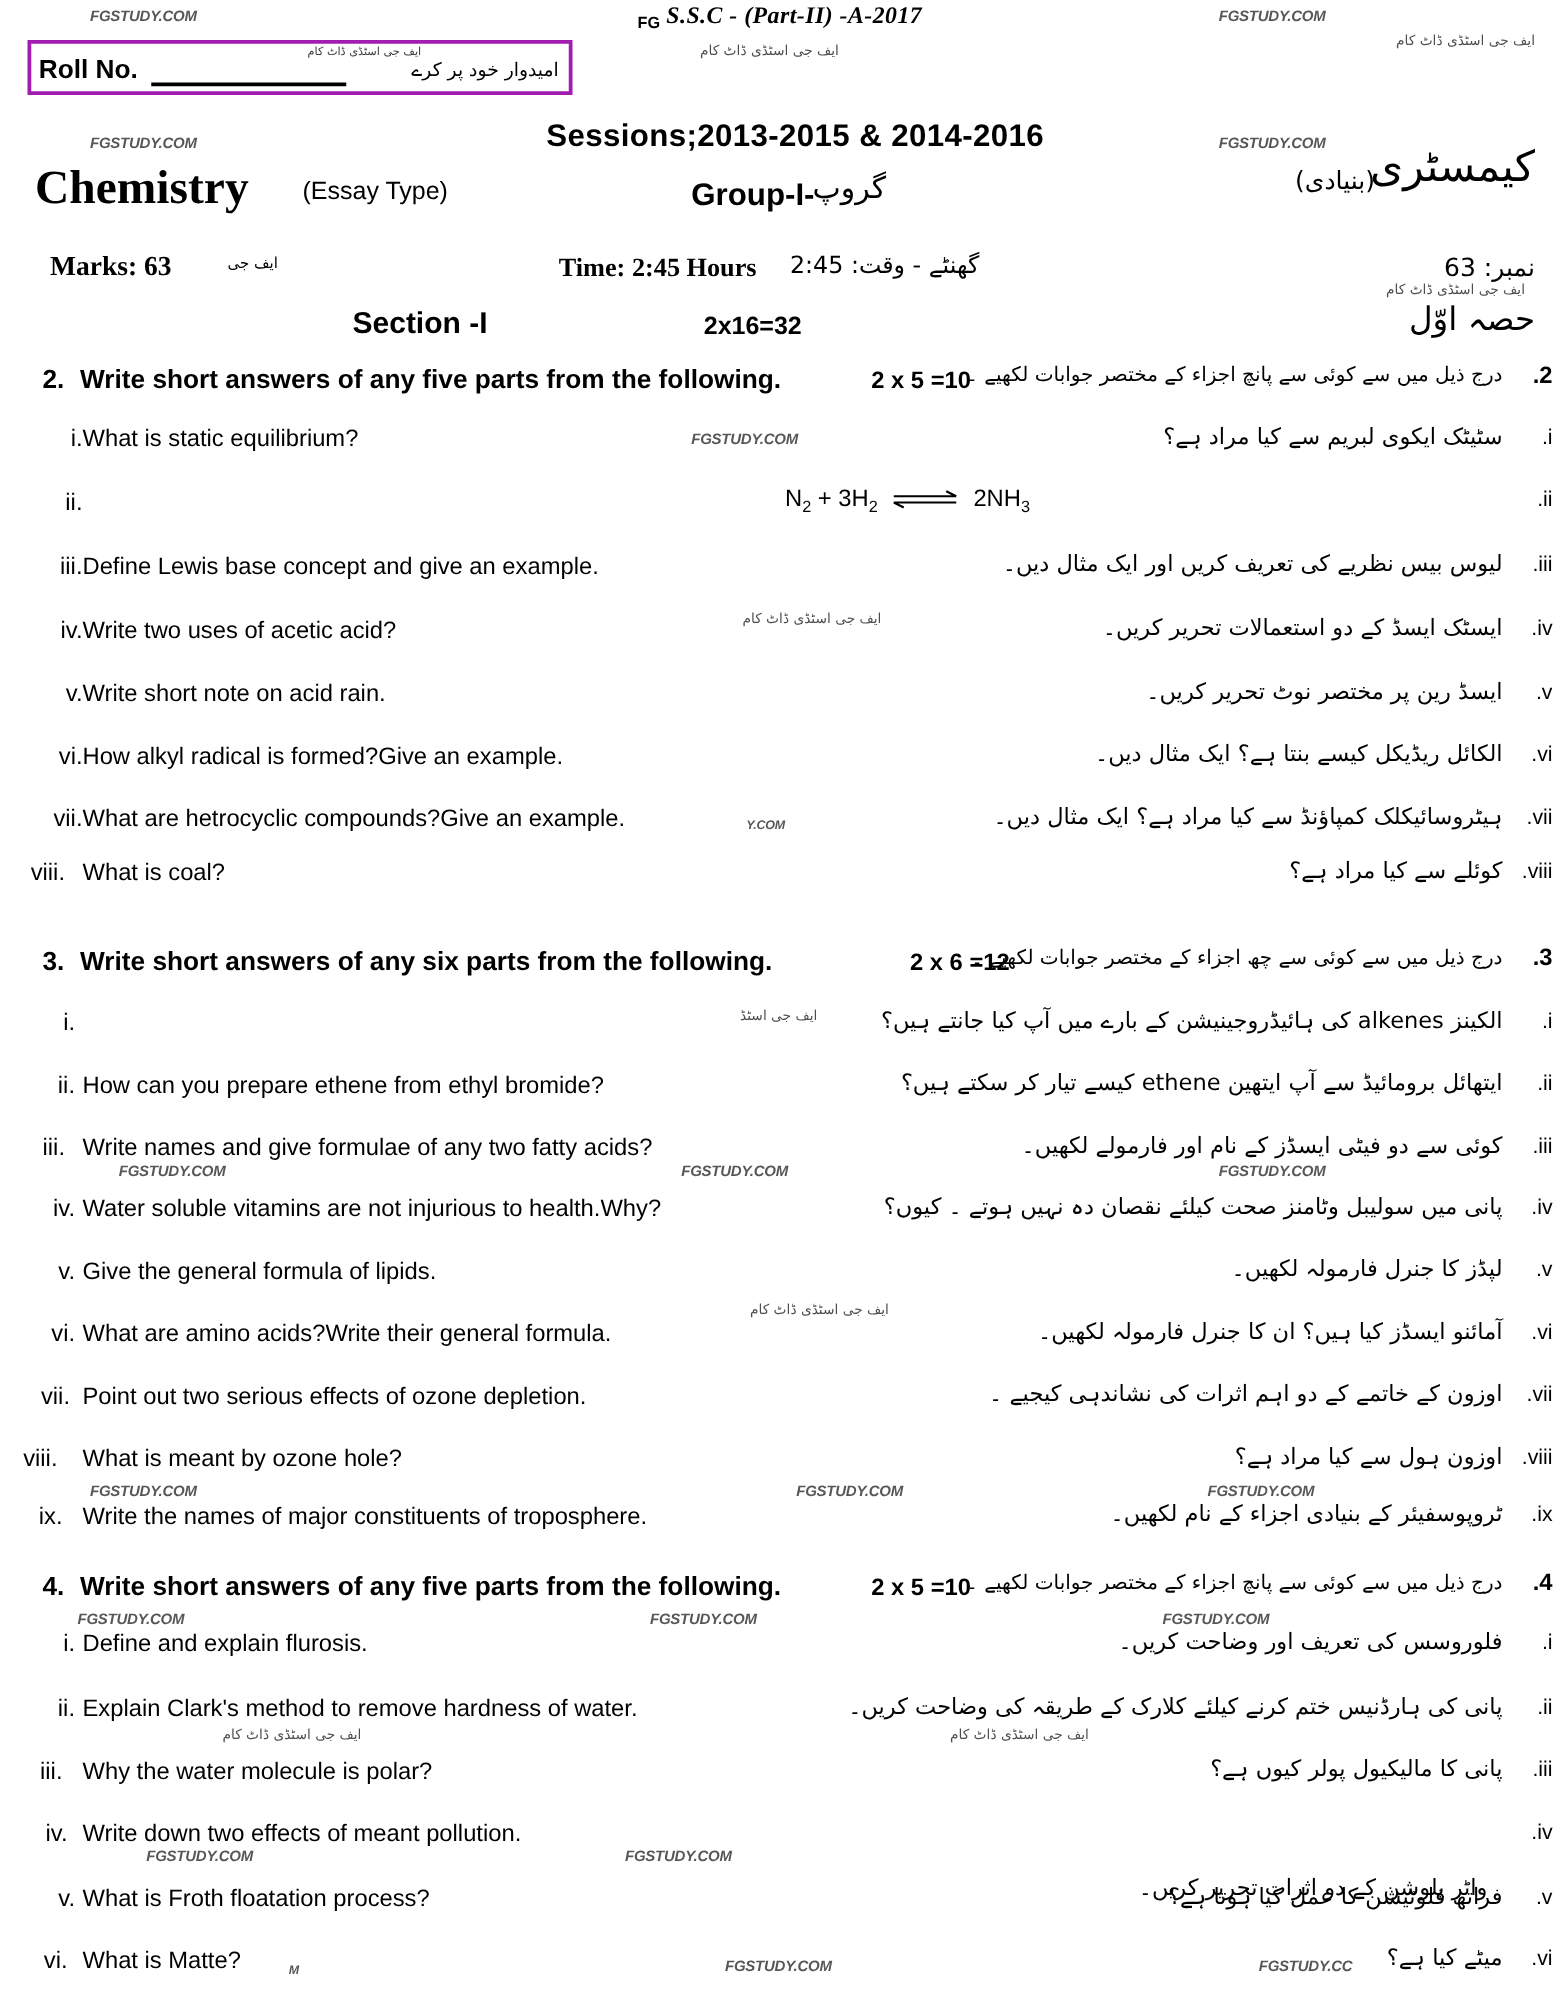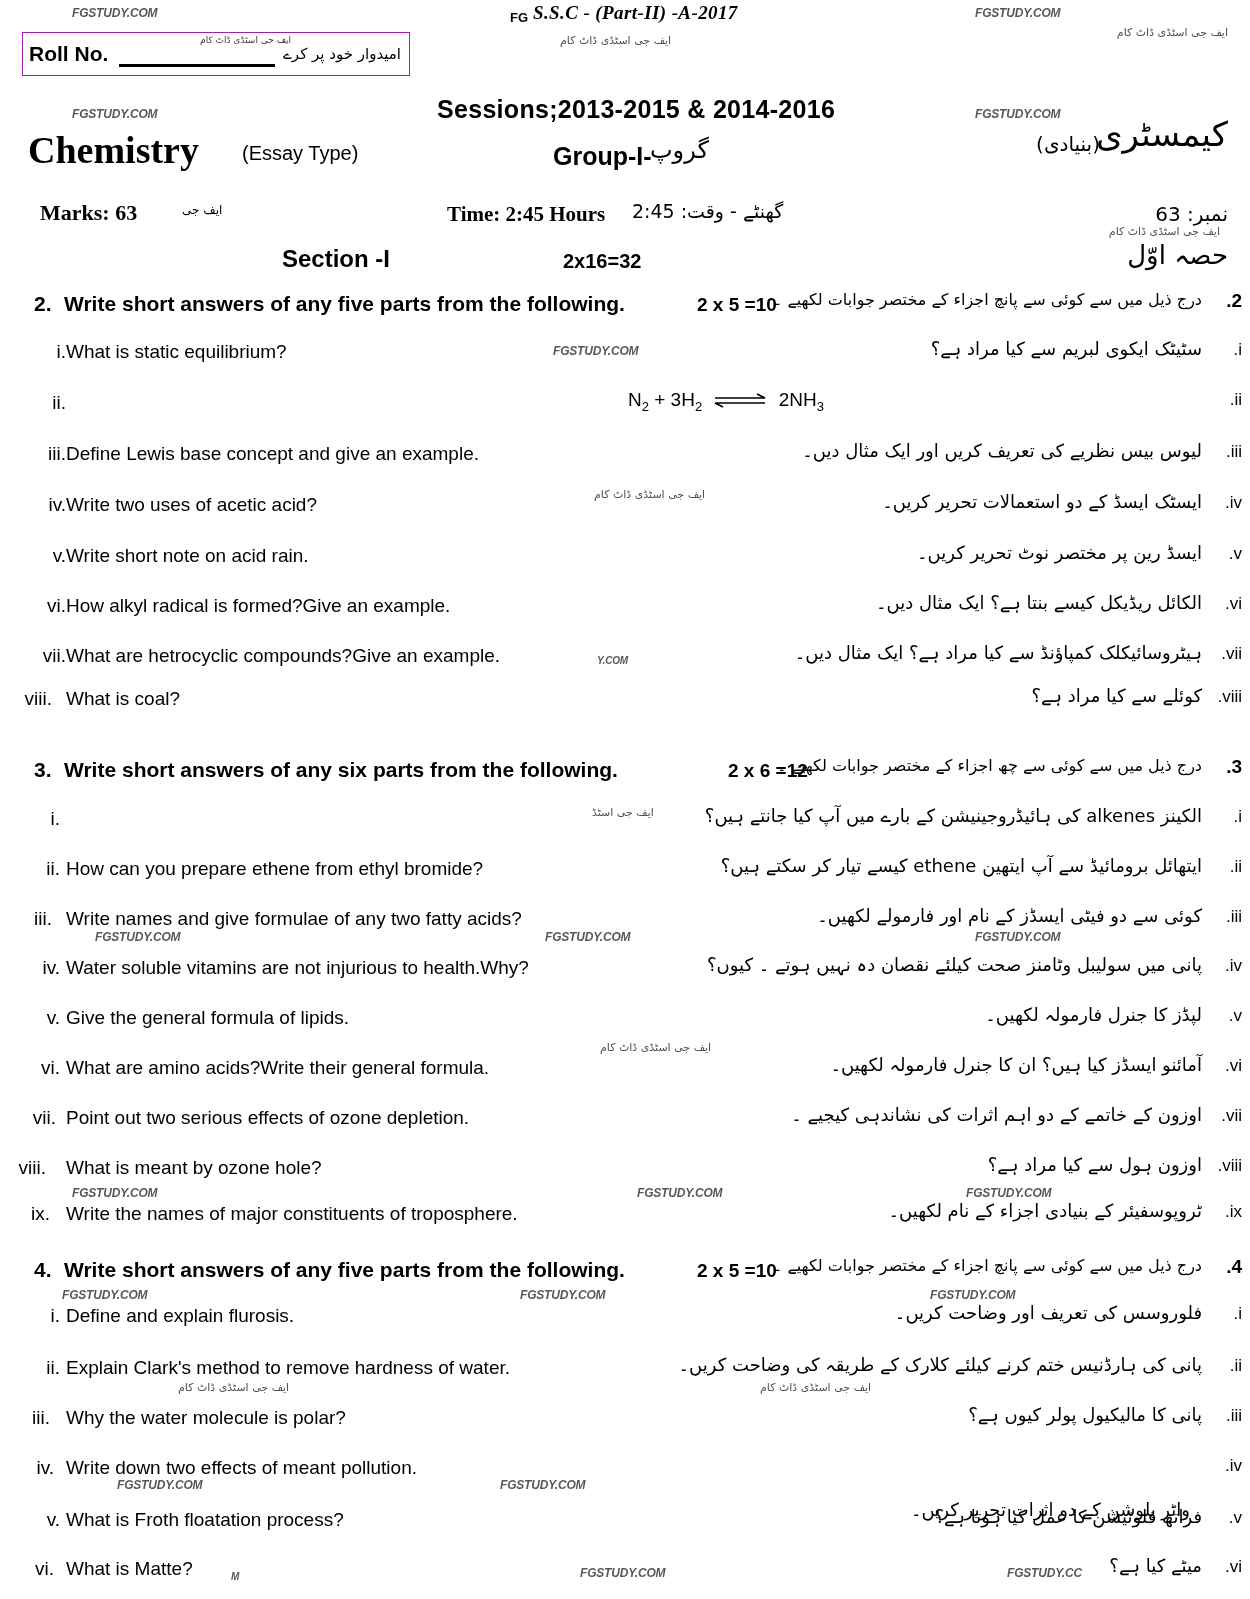--- a/index.html
+++ b/index.html
@@ -42,22 +42,22 @@
     color: #3a3a3a;
     direction: rtl;
     white-space: nowrap;
     opacity: .9;
   }
 
   
   .rollbox {
     position: absolute;
     left: 22px; top: 32px;
-    width: 388px; height: 44px;
-    border: 1px solid #a21caf;
+    width: 436px; height: 44px;
+    border: 3px solid #a21caf;
     box-sizing: border-box;
   }
   .rollbox .rl-label {
     position: absolute; left: 6px; top: 9px;
     font-size: 21px; font-weight: bold;
     font-family: "Liberation Sans", sans-serif;
   }
   .rollbox .rl-line {
     position: absolute; left: 96px; top: 31px;
     width: 156px; height: 0; border-bottom: 3px solid #000;

